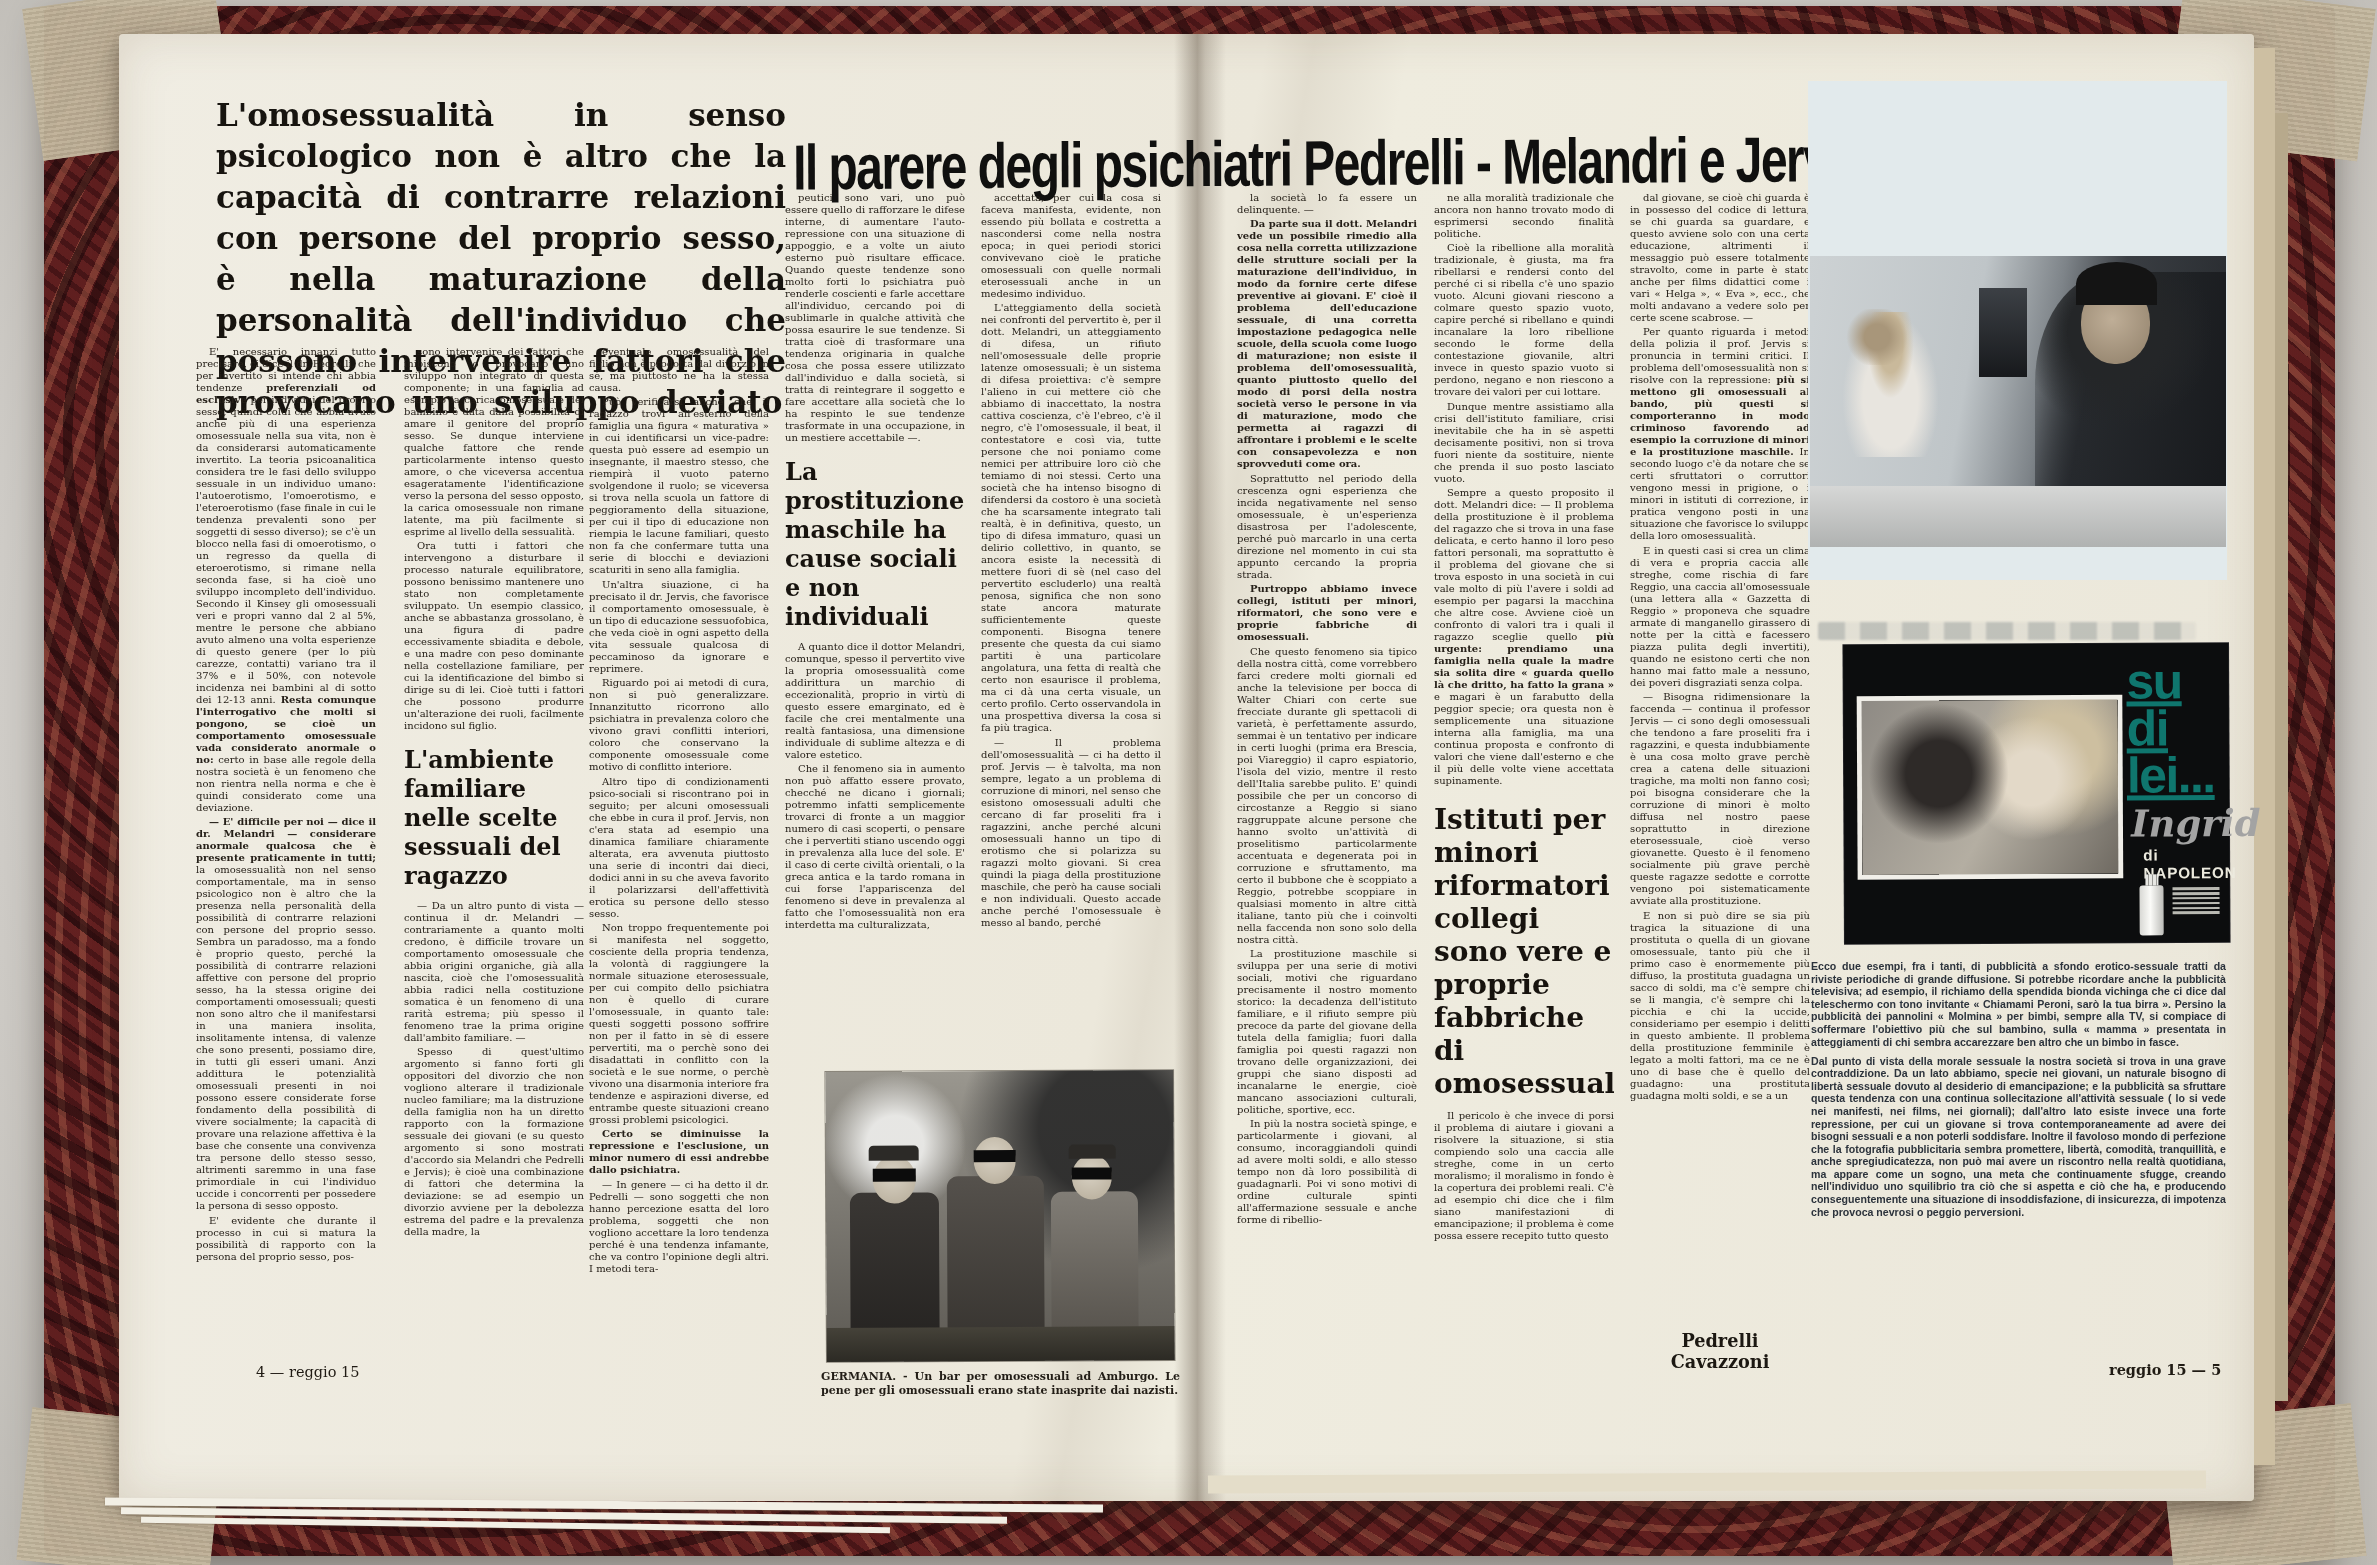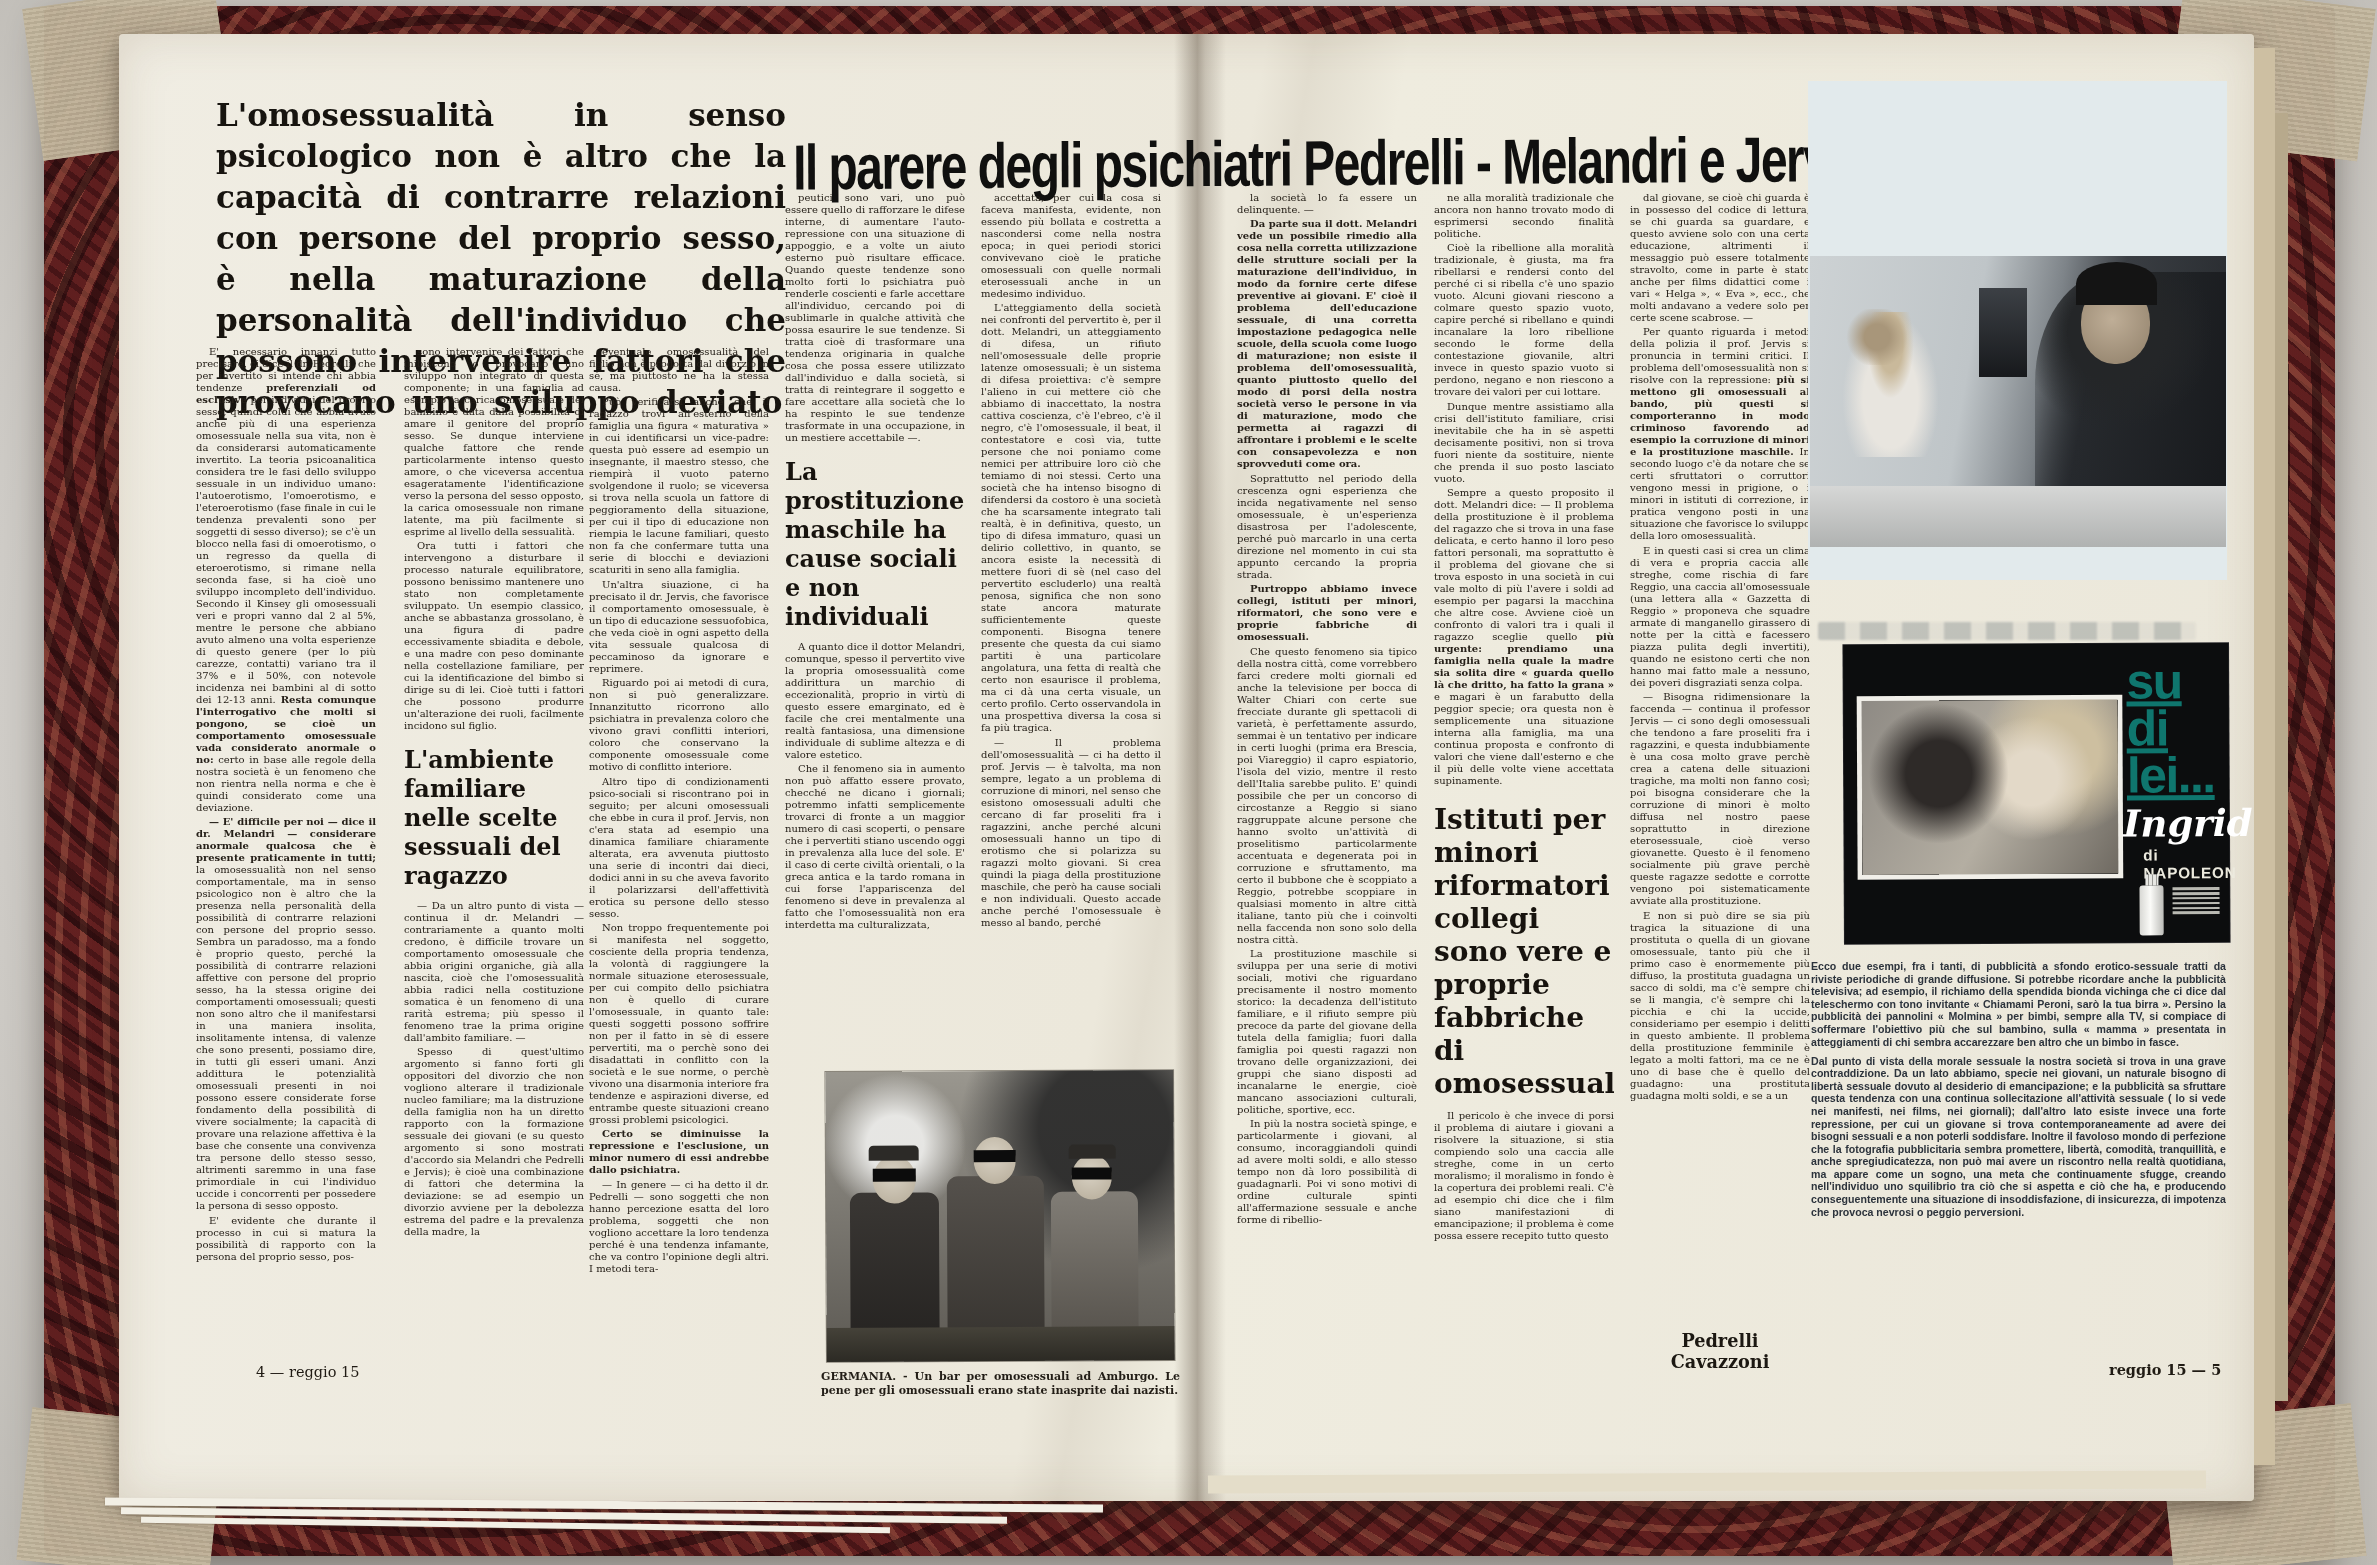--- a/index.html
+++ b/index.html
@@ -78,21 +78,21 @@
      box-shadow:0 0 0 0.8px #26262a;transform:rotate(-.3deg);}
   .sdl-photo{position:absolute;left:17.7px;top:56px;width:256px;height:174px;
      background:
        radial-gradient(circle at 30% 42%, #2e2a28 0 16%, rgba(46,42,40,0) 34%),
        radial-gradient(circle at 66% 45%, #e3d9c8 0 14%, rgba(227,217,200,0) 32%),
        radial-gradient(circle at 78% 30%, #cdbfa0 0 16%, rgba(205,191,160,0) 36%),
        linear-gradient(120deg,#8e8a84 0%,#b4aea2 55%,#6f6a62 100%);
      box-shadow:0 0 0 4.8px #f1efe9;}
   .sdl-title{position:absolute;left:283px;top:14.5px;width:97px;
      font:bold 50px/47px "Liberation Sans",sans-serif;color:#0f766e;letter-spacing:-1.6px;text-decoration:underline;}
-  .sdl-brand{position:absolute;left:279px;top:158px;font:bold italic 37px "DejaVu Serif",serif;color:#ffffff;}
+  .sdl-brand{position:absolute;left:279px;top:158px;font:bold italic 37px "DejaVu Serif",serif;color:#a3a3a3;padding-left:8px;}
   .sdl-sub{position:absolute;left:299px;top:203px;font:bold 15.3px "Liberation Sans",sans-serif;color:#eceade;letter-spacing:0.8px;}
   .bottle{position:absolute;left:295px;top:242px;width:24px;height:50px;background:linear-gradient(90deg,#d8d8d4,#fbfbf8 45%,#bcbcb8);border-radius:3.2px;}
   .bottle:before{content:"";position:absolute;left:5.6px;top:-11.3px;width:13px;height:11.3px;
      background:repeating-linear-gradient(90deg,#e7e7e3 0 2.4px,#9a9a96 2.4px 4px);}
   .fineprint{position:absolute;left:328px;top:242px;width:47px;}
   .fineprint i{display:block;height:2.4px;margin:2.4px 0;background:#b9b9b2;}
   
   .ad-commentary{position:absolute;left:1811px;top:960px;width:415px;height:311px;overflow:hidden;
      font:bold 10.6px/12.6px "Liberation Sans",sans-serif;color:#2c333c;text-align:justify;}
   .ad-commentary p{margin:0 0 6.4px 0;}

